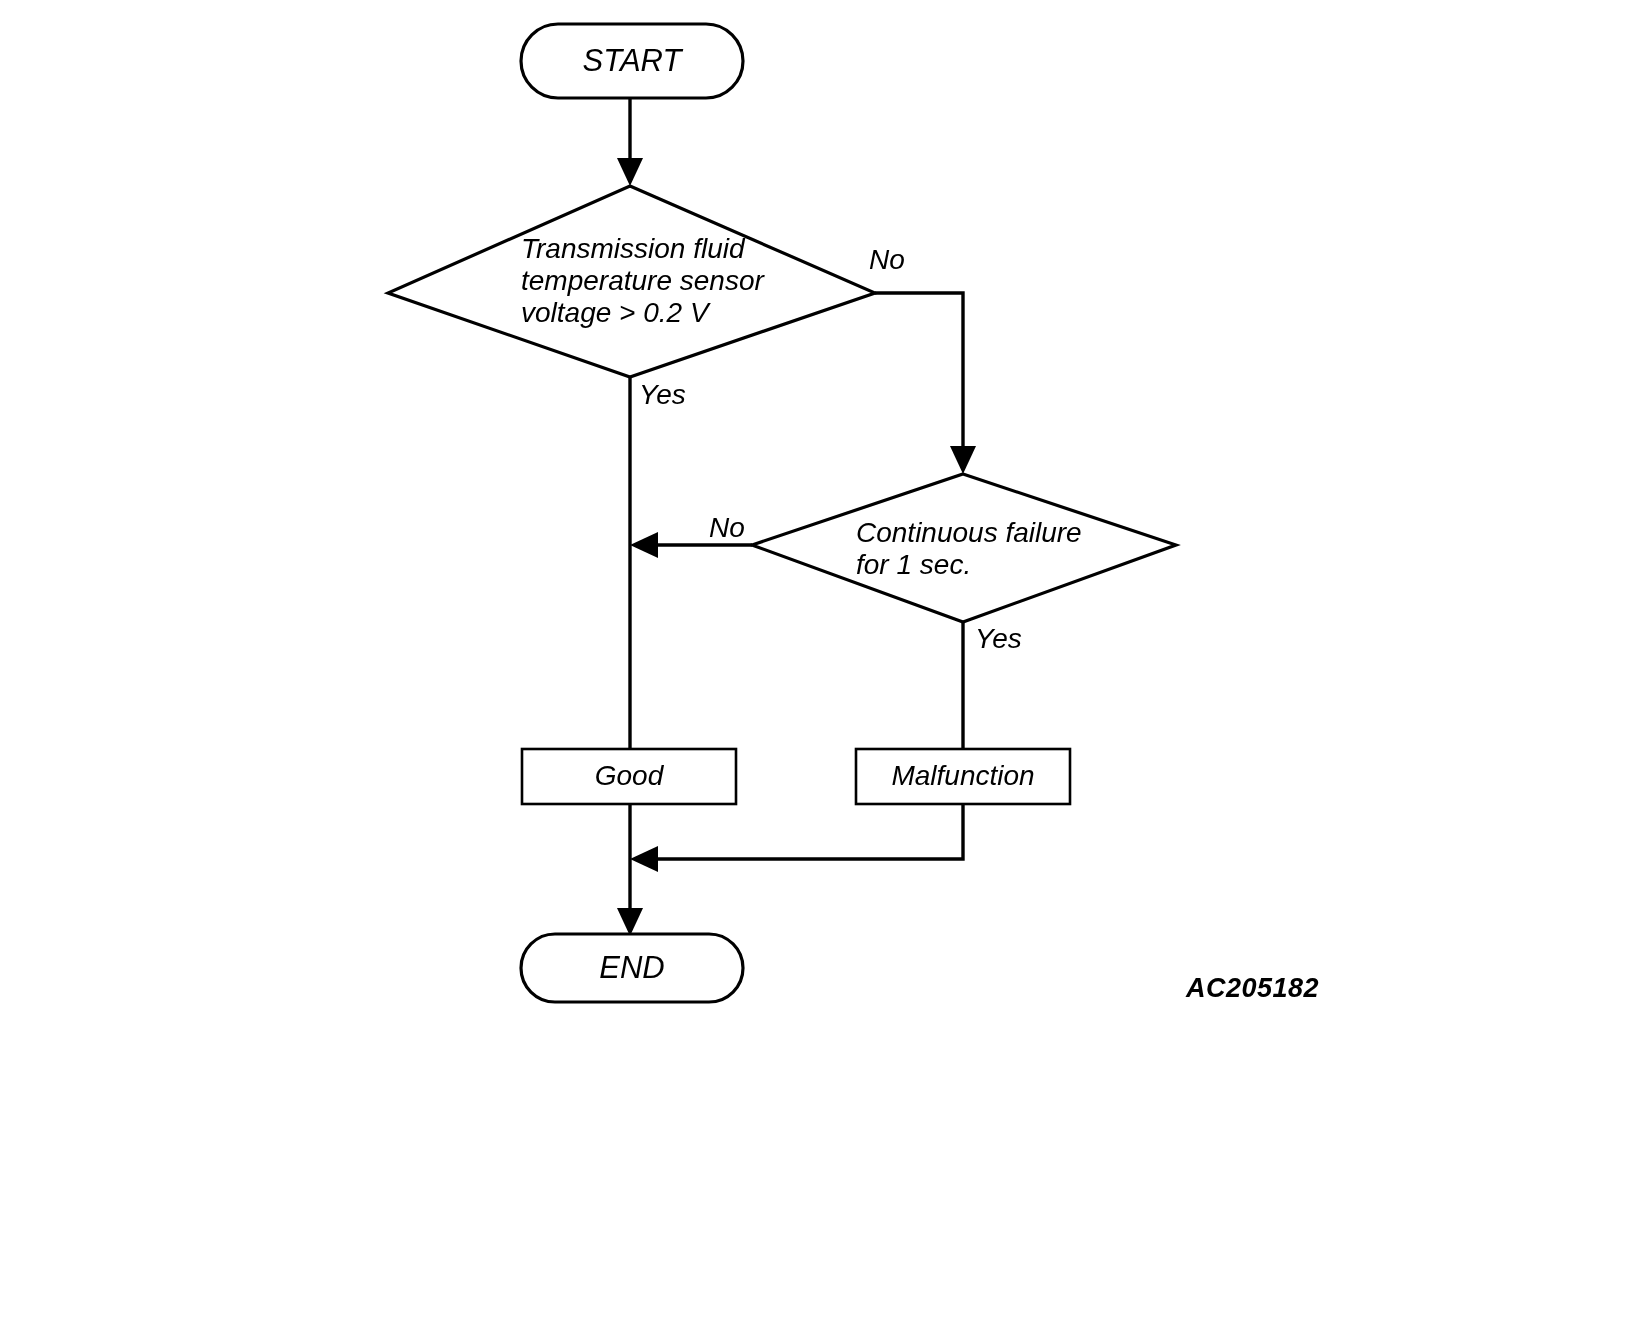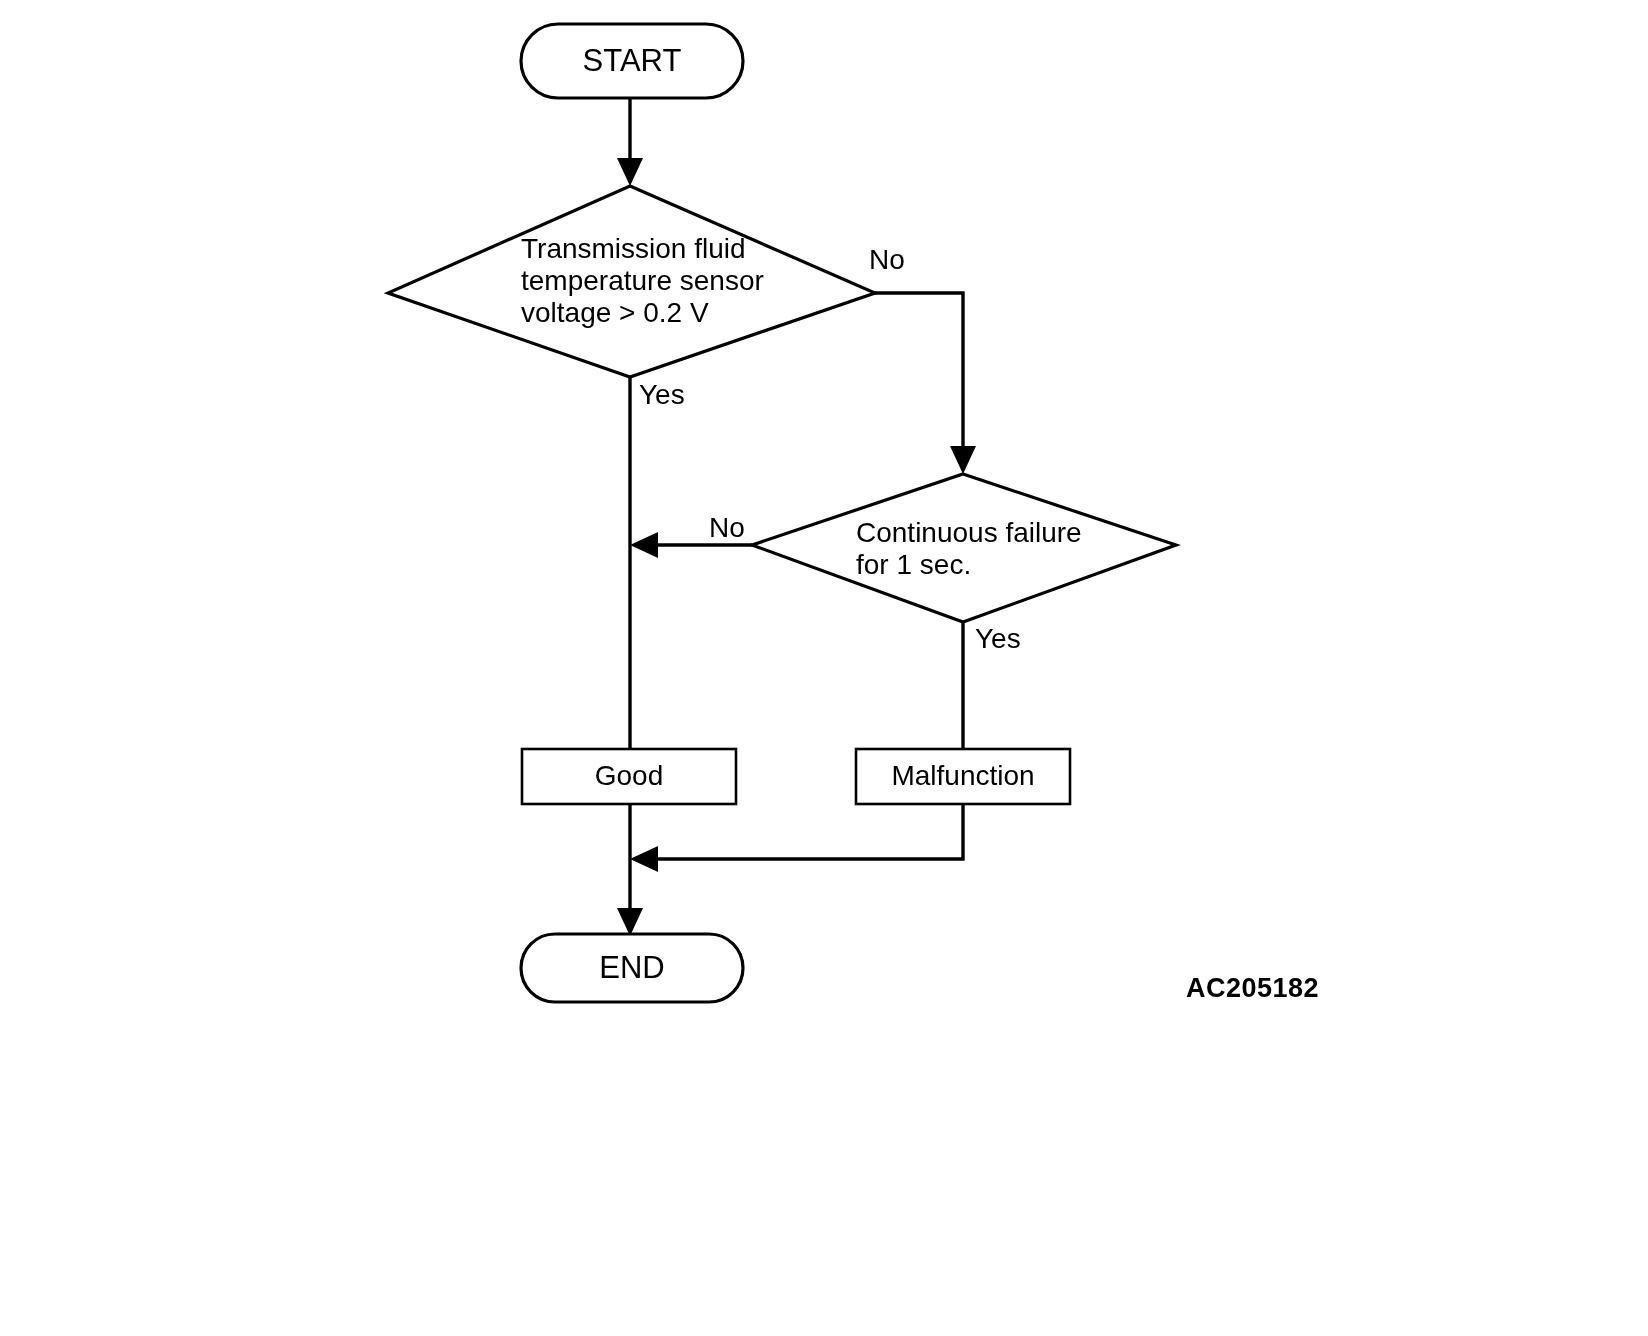--- a/index.html
+++ b/index.html
@@ -11,20 +11,21 @@
     width: 1648px;
     height: 1336px;
     font-family: "Liberation Sans", sans-serif;
     overflow: hidden;
   }
   #flowchart-root {
     position: relative;
     width: 1648px;
     height: 1336px;
     background: #ffffff;
+    font-style: italic;
   }
   svg.flow {
     position: absolute;
     left: 0;
     top: 0;
     width: 1648px;
     height: 1336px;
   }
   .shape-outline {
     fill: #ffffff;

